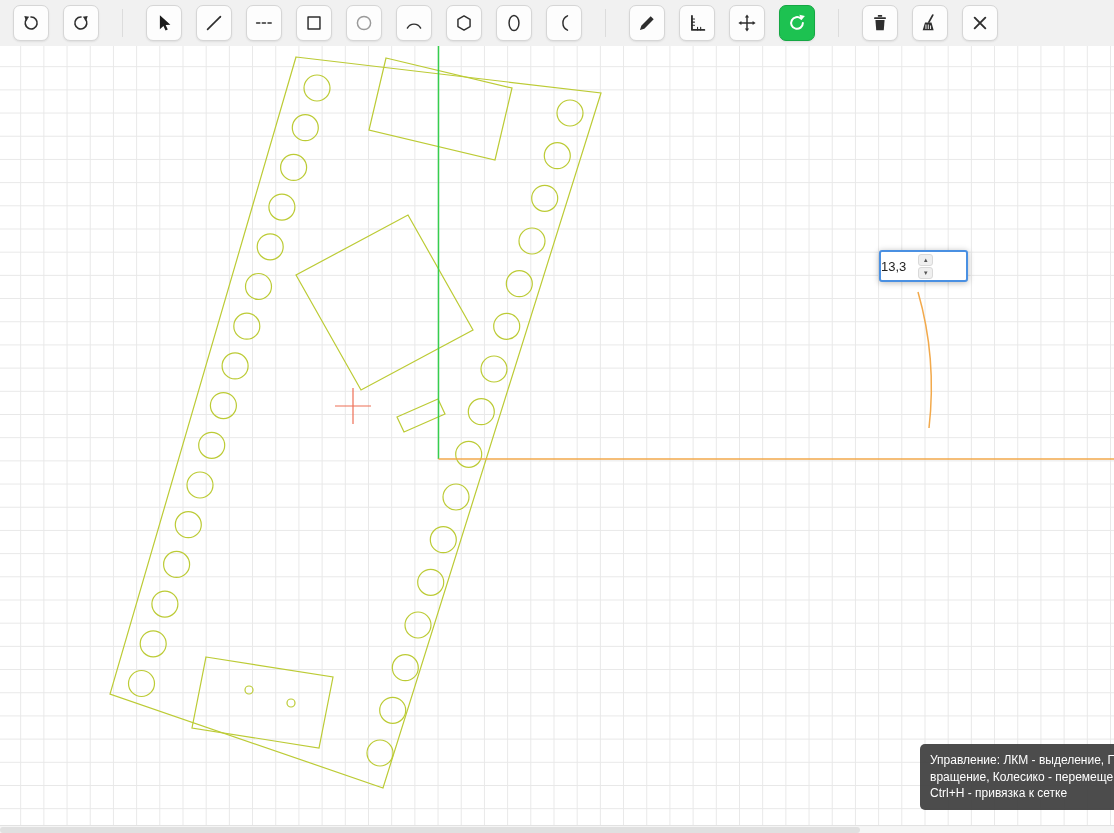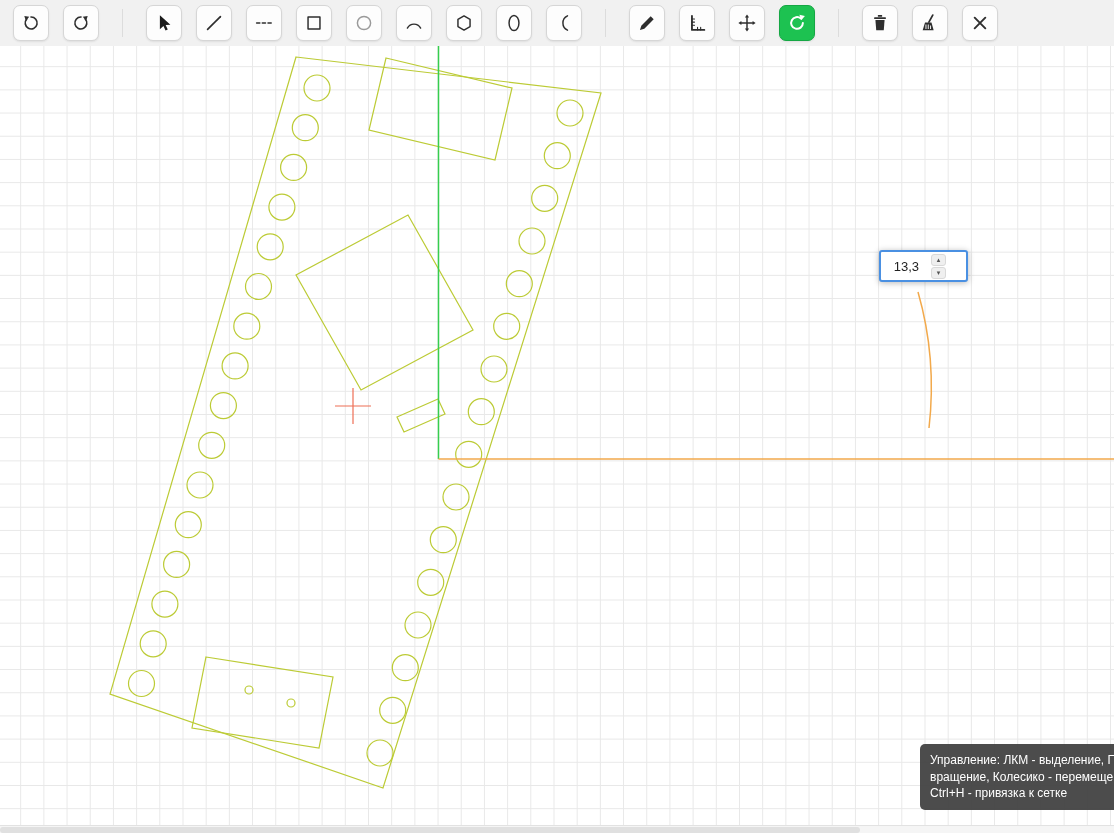--- a/index.html
+++ b/index.html
@@ -39,21 +39,21 @@
   .pcb { stroke: #bccb35; fill: none; stroke-width: 1.2; }
   .gline { stroke: #36ce4e; stroke-width: 1.5; fill: none; }
   .oline { stroke: #f2a94b; stroke-width: 1.5; fill: none; }
   .cross { stroke: #ee6e55; stroke-width: 1.2; fill: none; }
 
   
   .dim-input {
     position: absolute; left: 879px; top: 204px; width: 89px; height: 32px;
     background: #fff; border: 2px solid #4a90e2; border-radius: 3px;
     box-shadow: 0 1px 6px rgba(0,0,0,0.28);
-    display: flex; align-items: center; justify-content: flex-end; padding-right: 20px;
+    display: flex; align-items: center; justify-content: flex-start; padding-right: 3px;
   }
   .dim-value { font-size: 13px; color: #222; margin-right: 12px; }
   .spinner { width: 15px; display: flex; flex-direction: column; gap: 1px; }
   .spin {
     height: 12px; background: #efefef; border: 1px solid #d9d9d9; border-radius: 3px;
     display: flex; align-items: center; justify-content: center;
     font-size: 7px; line-height: 7px; color: #555; cursor: pointer;
   }
 
   

